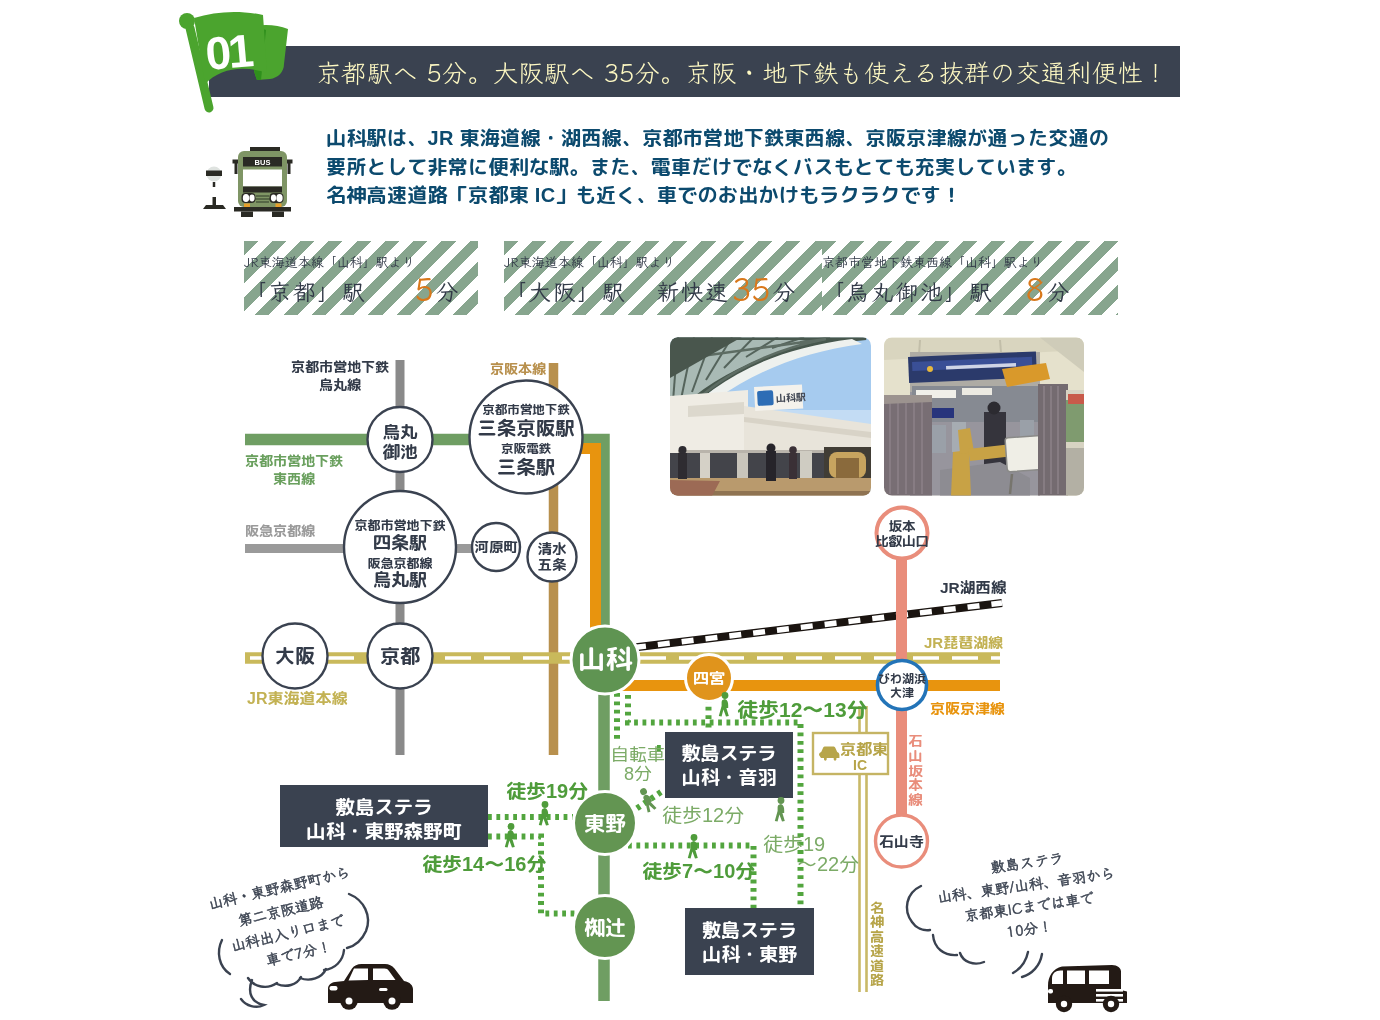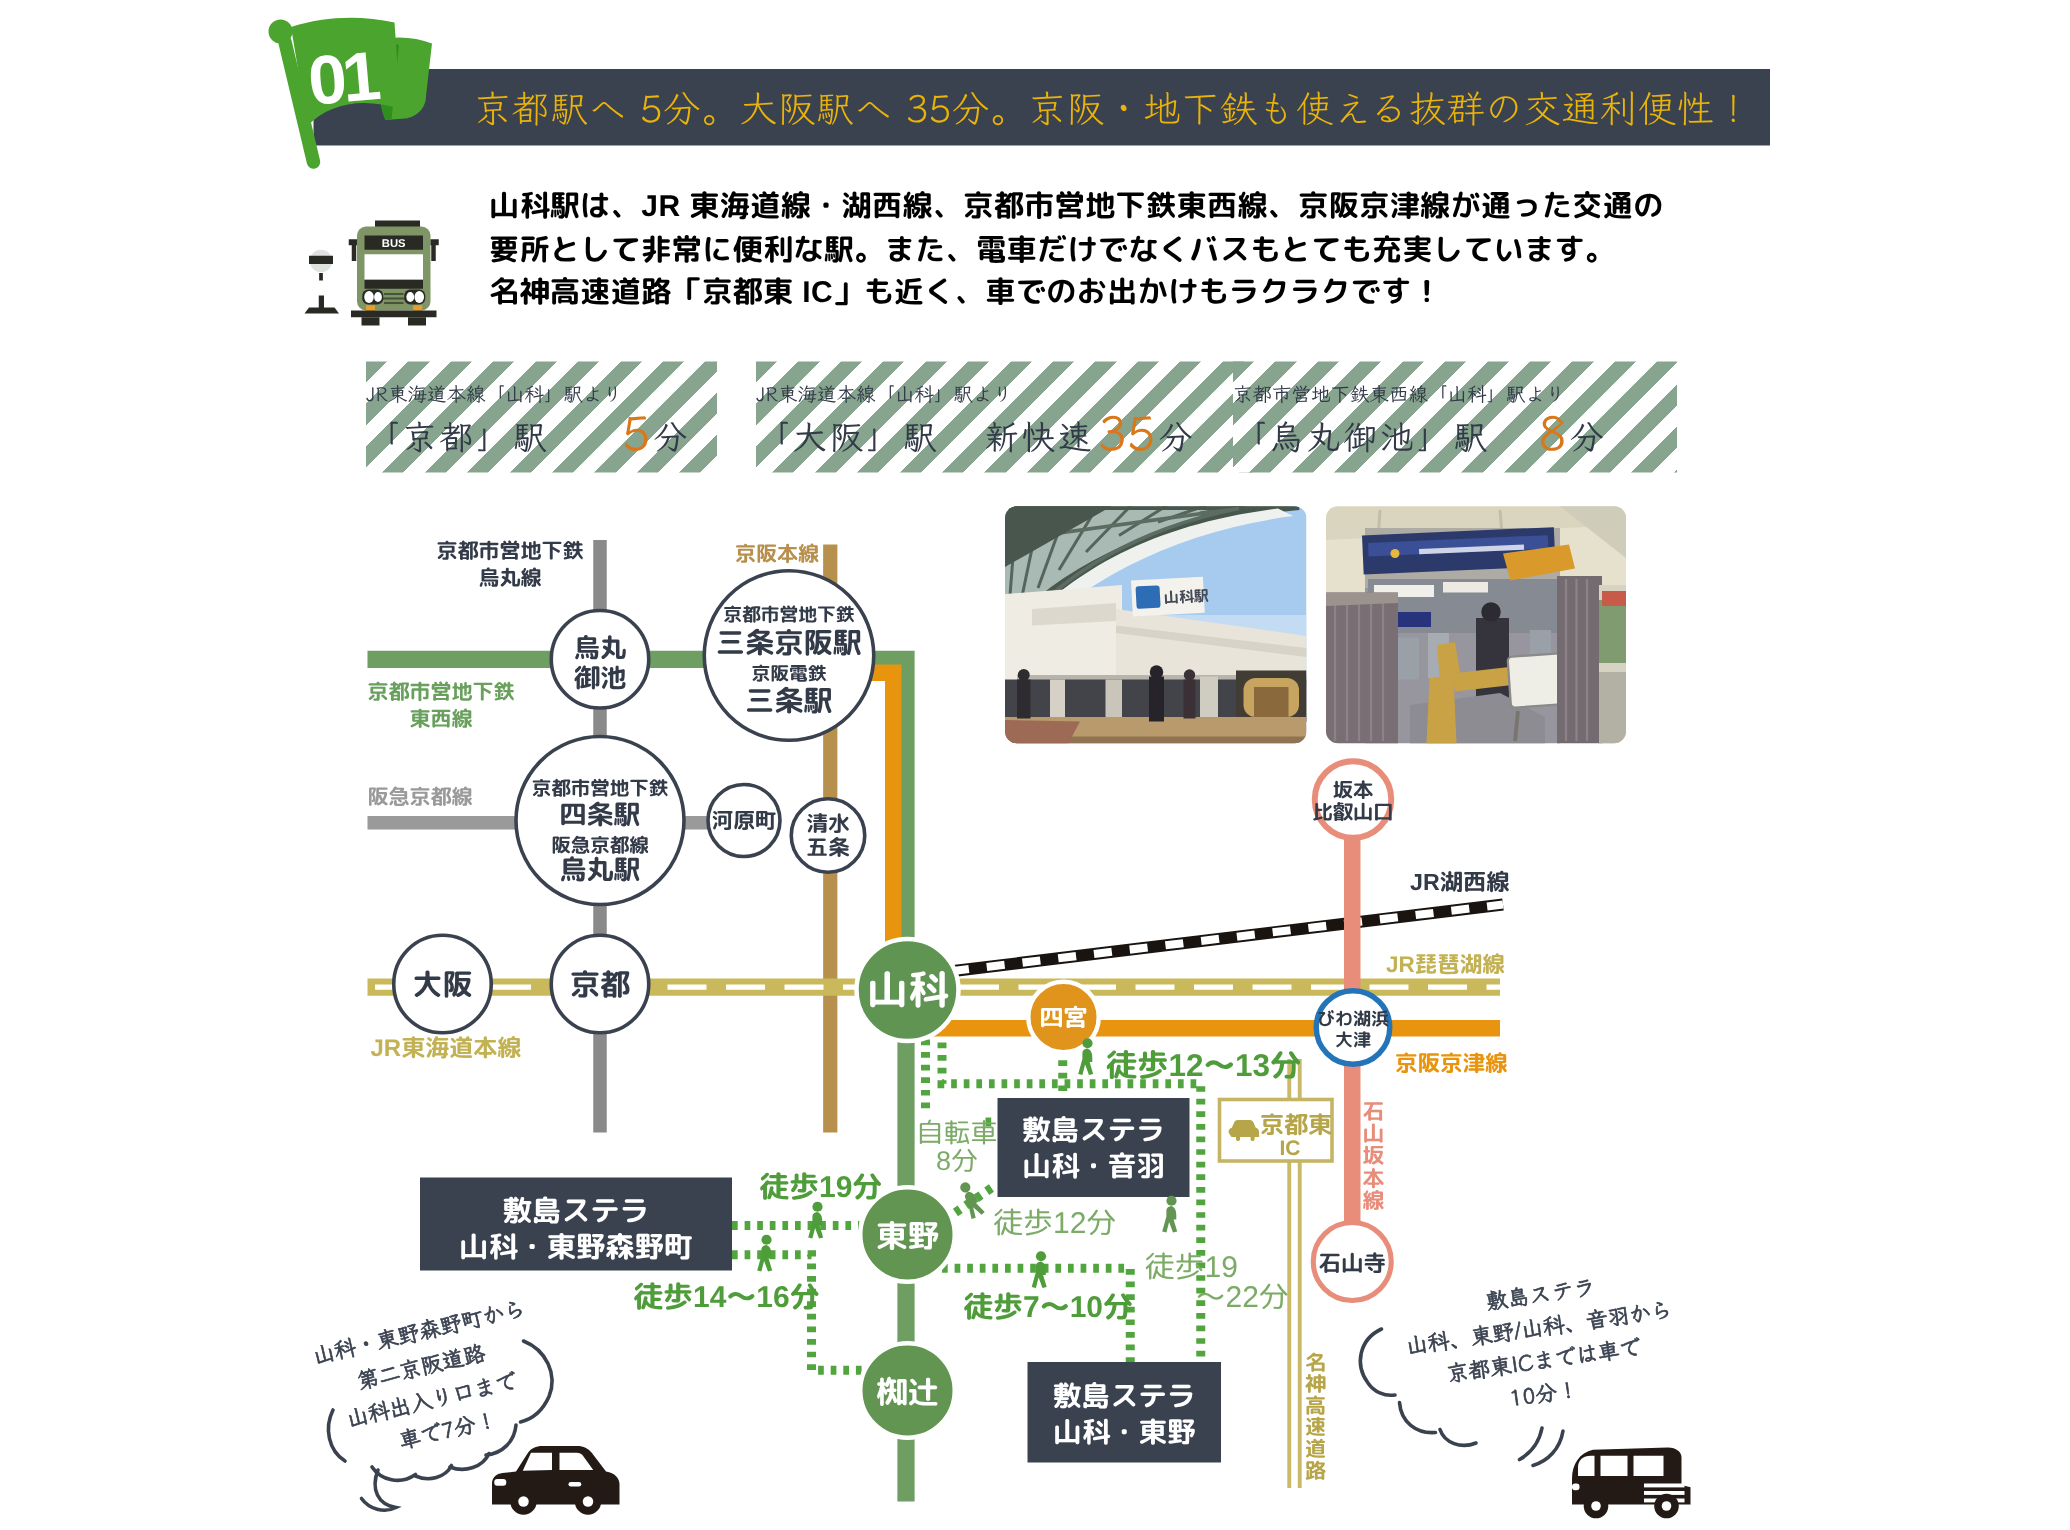--- a/index.html
+++ b/index.html
@@ -1,21 +1,21 @@
 <!DOCTYPE html>
 <html lang="ja"><head>
 <meta charset="utf-8">
 <style>
 *{margin:0;padding:0;box-sizing:border-box}
 html,body{width:1380px;height:1020px;background:#fff}
 body{font-family:"Liberation Sans","Rounded Mplus 1c",sans-serif}
 .page{position:relative;width:1380px;height:1020px;overflow:hidden;background:#fff}
 .hand{font-family:"Klee One","Liberation Sans",sans-serif}
-.banner{position:absolute;left:209px;top:46px;width:971px;height:51px;background:#3a4250;color:#eab308;font-size:25.5px;line-height:50px;text-align:center;padding-left:95px}
-.intro{position:absolute;left:326px;top:124px;color:#000000;font-size:20px;font-weight:700;line-height:28.5px;letter-spacing:0.3px}
+.banner{position:absolute;left:209px;top:46px;width:971px;height:51px;background:#3a4250;color:#fef9c3;font-size:25.5px;line-height:50px;text-align:center;padding-left:95px}
+.intro{position:absolute;left:326px;top:124px;color:#0c4a6e;font-size:20px;font-weight:700;line-height:28.5px;letter-spacing:0.3px}
 .stripe{position:absolute;top:241px;height:74px;background:repeating-linear-gradient(135deg,#87a58e 0 10px,#ffffff 10px 20px);color:#323a48;font-weight:600;text-align:left}
 .sl1{font-size:13px;margin-top:11px;letter-spacing:0px}
 .sl2{font-size:22.5px;margin-top:-8px;letter-spacing:2px}
 .num{color:#d9781b;font-weight:700;font-size:32px;font-style:oblique 8deg;letter-spacing:0;padding:0 2px;display:inline-block;transform:translateY(1px)}
 .map{position:absolute;left:0;top:0}
 .map text{font-family:"Liberation Sans","Rounded Mplus 1c",sans-serif;font-weight:700}
 .map text.kl{font-family:"Klee One","Liberation Sans",sans-serif;font-weight:700;stroke:#3a4250;stroke-width:0.45px;paint-order:stroke}
 </style>
 </head>
 <body>

